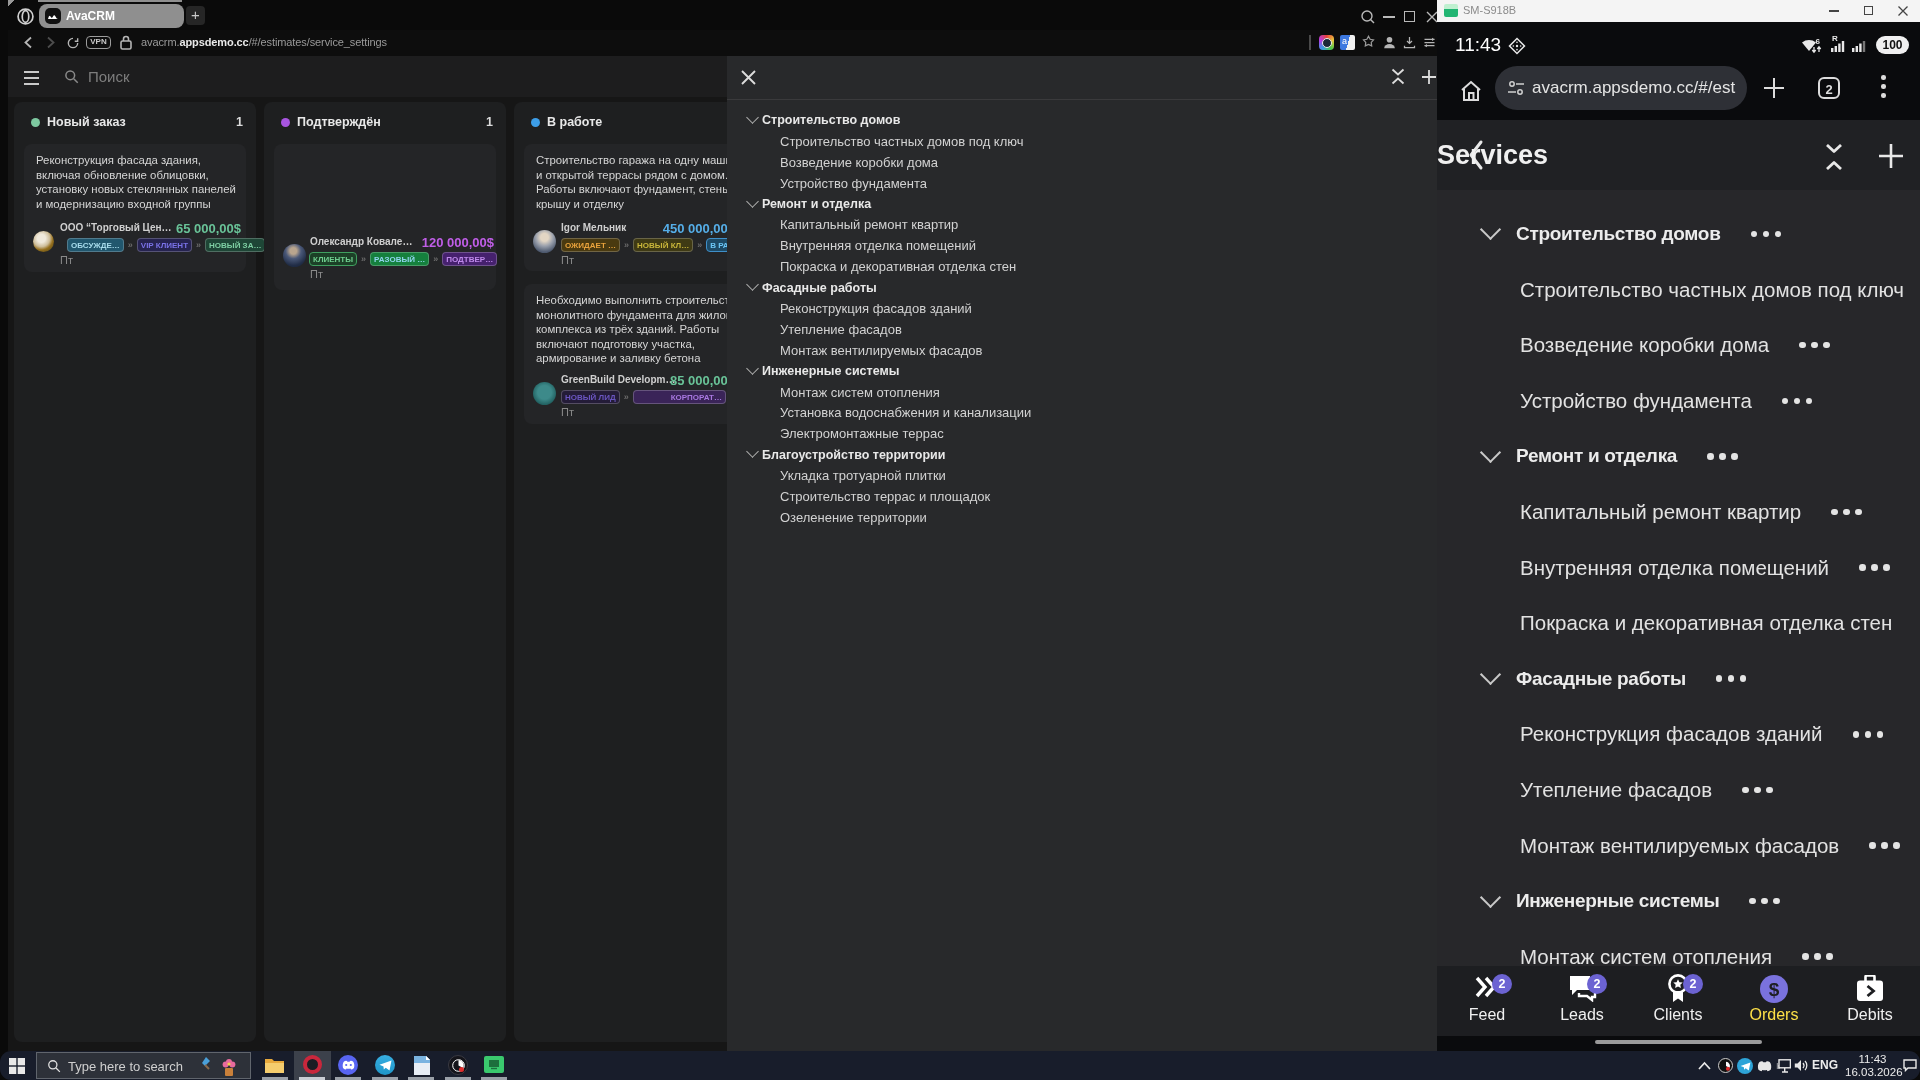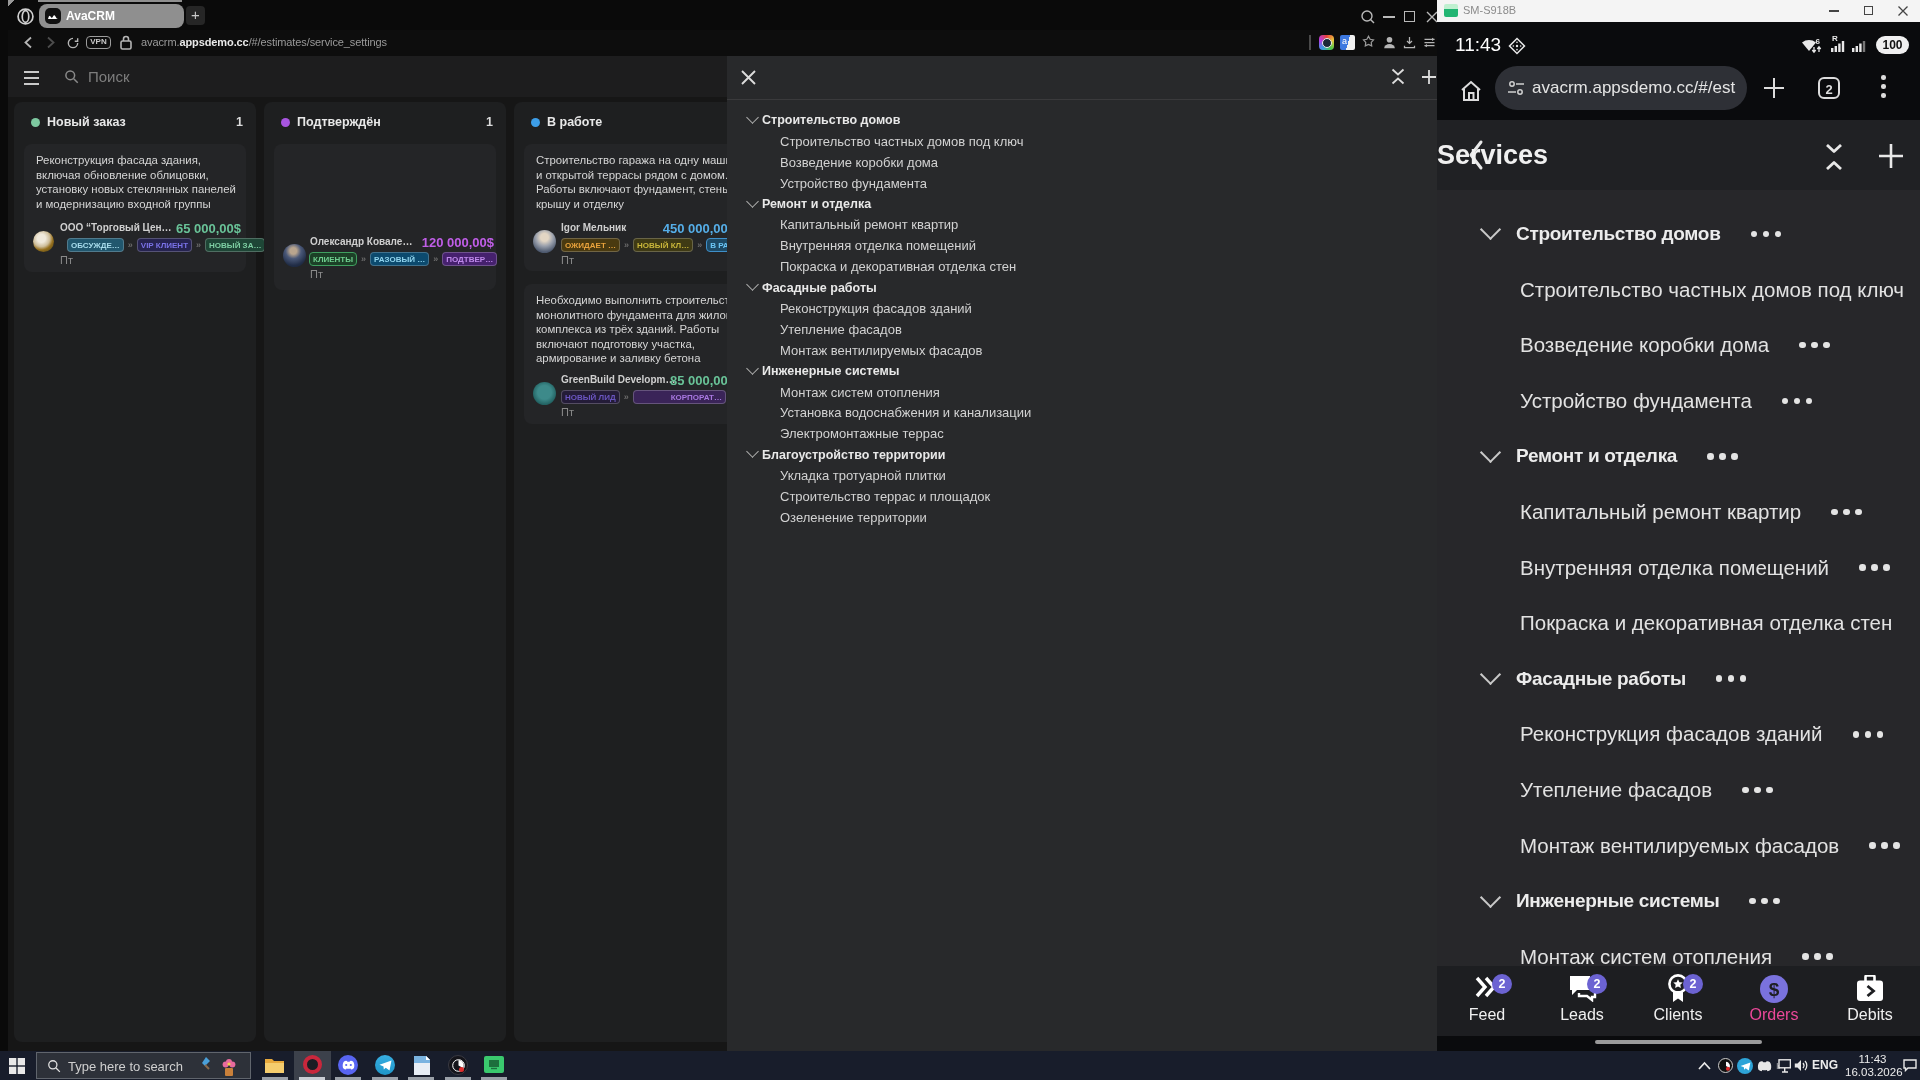--- a/index.html
+++ b/index.html
@@ -136,21 +136,21 @@
       <div class="coldot" style="background:#a855e0;"></div>
       <div class="coltitle">Подтверждён</div>
       <div class="colcount">1</div>
       <div class="card" style="top:42px;height:146px;">
         <div class="avatar" style="top:100px;width:23px;height:23px;background:radial-gradient(circle at 45% 30%,#b9a58e 16%,#4a5878 38%,#222e48 70%,#141c2e);"></div>
         <div class="cname" style="left:36px;top:92px;">Олександр Ковале…</div>
         <div class="cprice" style="top:91px;color:#c05ee8;right:2px;">120 000,00$</div>
         <div class="tagrow" style="top:108px;">
           <span class="tag" style="background:#1c4027;color:#6fce8f;border-color:#3f9f5f;">КЛИЕНТЫ</span>
             <span class="sep">»</span>
-          <span class="tag" style="background:#0c4a6e;color:#90d4ee;text-align:right;">РАЗОВЫЙ …</span>
+          <span class="tag" style="background:#15803d;color:#90d4ee;text-align:right;">РАЗОВЫЙ …</span>
             <span class="sep">»</span>
           <span class="tag" style="background:#46216e;color:#c08aec;">ПОДТВЕР…</span>
         </div>
         <div class="cday" style="top:124px;">Пт</div>
       </div>
     </div>
     <div class="col" style="left:506px;">
       <div class="coldot" style="background:#3d9ee8;"></div>
       <div class="coltitle">В работе</div>
       <div class="card" style="top:42px;height:127px;">
@@ -407,35 +407,35 @@
             <path d="M9 17 V28 L14 24.5 L19 28 V17" fill="#fff"></path>
           </svg>
         <div class="badge" style="left:50px;">2</div>
         <div class="lbl">Clients</div>
       </div>
       <div class="nav" style="left:292px;">
         <svg style="margin-top:8px" width="30" height="30" viewBox="0 0 30 30">
             <circle cx="15" cy="15" r="14" fill="#7a72dd"></circle>
             <text x="15" y="21.5" text-anchor="middle" font-size="19" font-weight="bold" fill="#1d1e21" font-family="Liberation Sans">$</text>
           </svg>
-        <div class="lbl" style="color:#ec4899;">Orders</div>
+        <div class="lbl" style="color:#fde047;">Orders</div>
       </div>
       <div class="nav" style="left:388px;">
         <svg style="margin-top:9px" width="28" height="27" viewBox="0 0 28 27">
             <rect x="1" y="5.5" width="26" height="20.5" rx="3" fill="#fff"></rect>
             <rect x="9.5" y="0.5" width="9" height="7" rx="1.5" fill="none" stroke="#fff" stroke-width="2.6"></rect>
             <path d="M11.5 11 L17.5 16 L11.5 21" fill="none" stroke="#1d1e21" stroke-width="2.8"></path>
           </svg>
         <div class="lbl">Debits</div>
       </div>
     </div>
     <div class="abs" style="left:158px;top:1040px;width:167px;height:4px;border-radius:2px;background:#9a9a9a;"></div>
   </div>
 
-  <div class="abs" style="left:0;top:1051px;width:1920px;height:29px;background:#181d2b;">
+  <div class="abs" style="left:0;top:1051px;width:1920px;height:29px;background:#181d2b;border-radius:11px;">
 
     <svg class="abs" style="left:9px;top:7px" width="16" height="16" viewBox="0 0 16 16">
         <rect x="0" y="0" width="7.3" height="7.3" fill="#e8e8e8"></rect>
         <rect x="8.7" y="0" width="7.3" height="7.3" fill="#e8e8e8"></rect>
         <rect x="0" y="8.7" width="7.3" height="7.3" fill="#e8e8e8"></rect>
         <rect x="8.7" y="8.7" width="7.3" height="7.3" fill="#e8e8e8"></rect>
       </svg>
 
     <div class="abs" style="left:36px;top:1px;width:215px;height:27px;background:#2d3139;border:1px solid #60656d;">
       <svg class="abs" style="left:10px;top:6px" width="14" height="14" viewBox="0 0 24 24">

